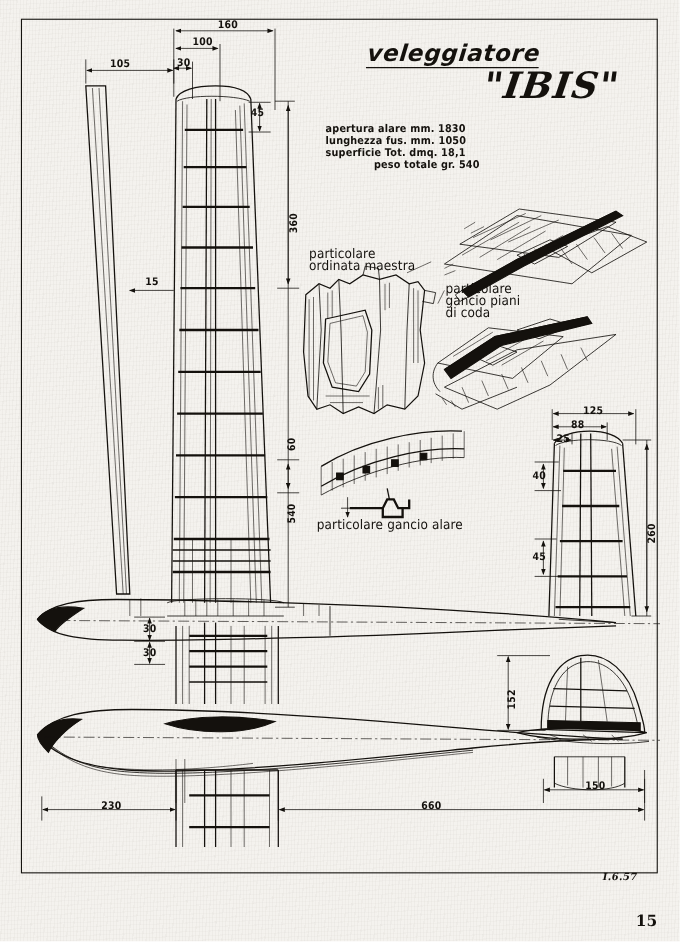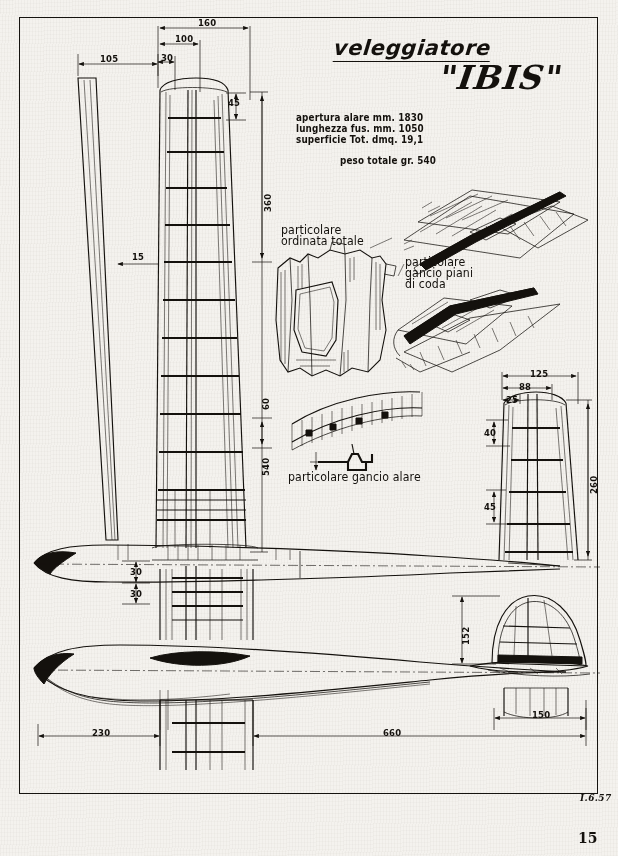--- a/index.html
+++ b/index.html
@@ -37,21 +37,21 @@
   .spec{font-size:8.8px;font-weight:600;line-height:11.6px;
         letter-spacing:.15px;transform:scaleY(1.1);text-align:right;}
 
   .ttl1{font-size:21px;font-style:italic;font-weight:700;
         letter-spacing:.6px;transform:skewX(-6deg);}
   .ttl2{font-size:33px;font-style:italic;font-weight:700;
         font-family:"DejaVu Serif","Liberation Serif",serif;
         letter-spacing:1px;transform:skewX(-8deg);}
 
   .sig{font-size:9px;font-weight:700;font-style:italic;
-       font-family:"DejaVu Serif","Liberation Serif",serif;letter-spacing:.4px;margin-left:32px;}
+       font-family:"DejaVu Serif","Liberation Serif",serif;letter-spacing:.4px;}
 
   .pageno{font-size:14px;font-weight:700;
           font-family:"DejaVu Serif","Liberation Serif",serif;}
 
   .ul{border-bottom:1.5px solid #14110d;padding-bottom:1px;}
 </style>
 </head>
 <body>
 
 <div id="page">
@@ -448,25 +448,25 @@
   </svg>
 
   <div id="grain"></div>
   <div id="frame"></div>
 
   <div class="lbl ttl1 ul" style="left:334px;top:36px;">veleggiatore</div>
   <div class="lbl ttl2" style="left:440px;top:58px;">"IBIS"</div>
 
   <div class="lbl spec" style="left:296px;top:113px;">apertura alare  mm. 1830</div>
   <div class="lbl spec" style="left:296px;top:124px;">lunghezza fus. mm. 1050</div>
-  <div class="lbl spec" style="left:296px;top:135px;">superficie Tot. dmq.  19,1</div>
-  <div class="lbl spec" style="left:296px;top:156px;padding-left:44px;">peso totale       gr.  540</div>
+  <div class="lbl spec" style="left:296px;top:135px;">superficie Tot. dmq.  18,1</div>
+  <div class="lbl spec" style="left:296px;top:146px;padding-left:44px;">peso totale       gr.  540</div>
 
   <div class="lbl note" style="left:281px;top:226px;">particolare</div>
-  <div class="lbl note" style="left:281px;top:237px;">ordinata totale</div>
+  <div class="lbl note" style="left:281px;top:237px;">ordinata maestra</div>
 
   <div class="lbl note" style="left:405px;top:258px;">particolare</div>
   <div class="lbl note" style="left:405px;top:269px;">gancio piani</div>
   <div class="lbl note" style="left:405px;top:280px;">di coda</div>
 
   <div class="lbl note" style="left:288px;top:473px;">particolare gancio alare</div>
 
   <div class="lbl dim" style="left:198px;top:18px;">160</div>
   <div class="lbl dim" style="left:175px;top:34px;">100</div>
   <div class="lbl dim" style="left:161px;top:53px;">30</div>

